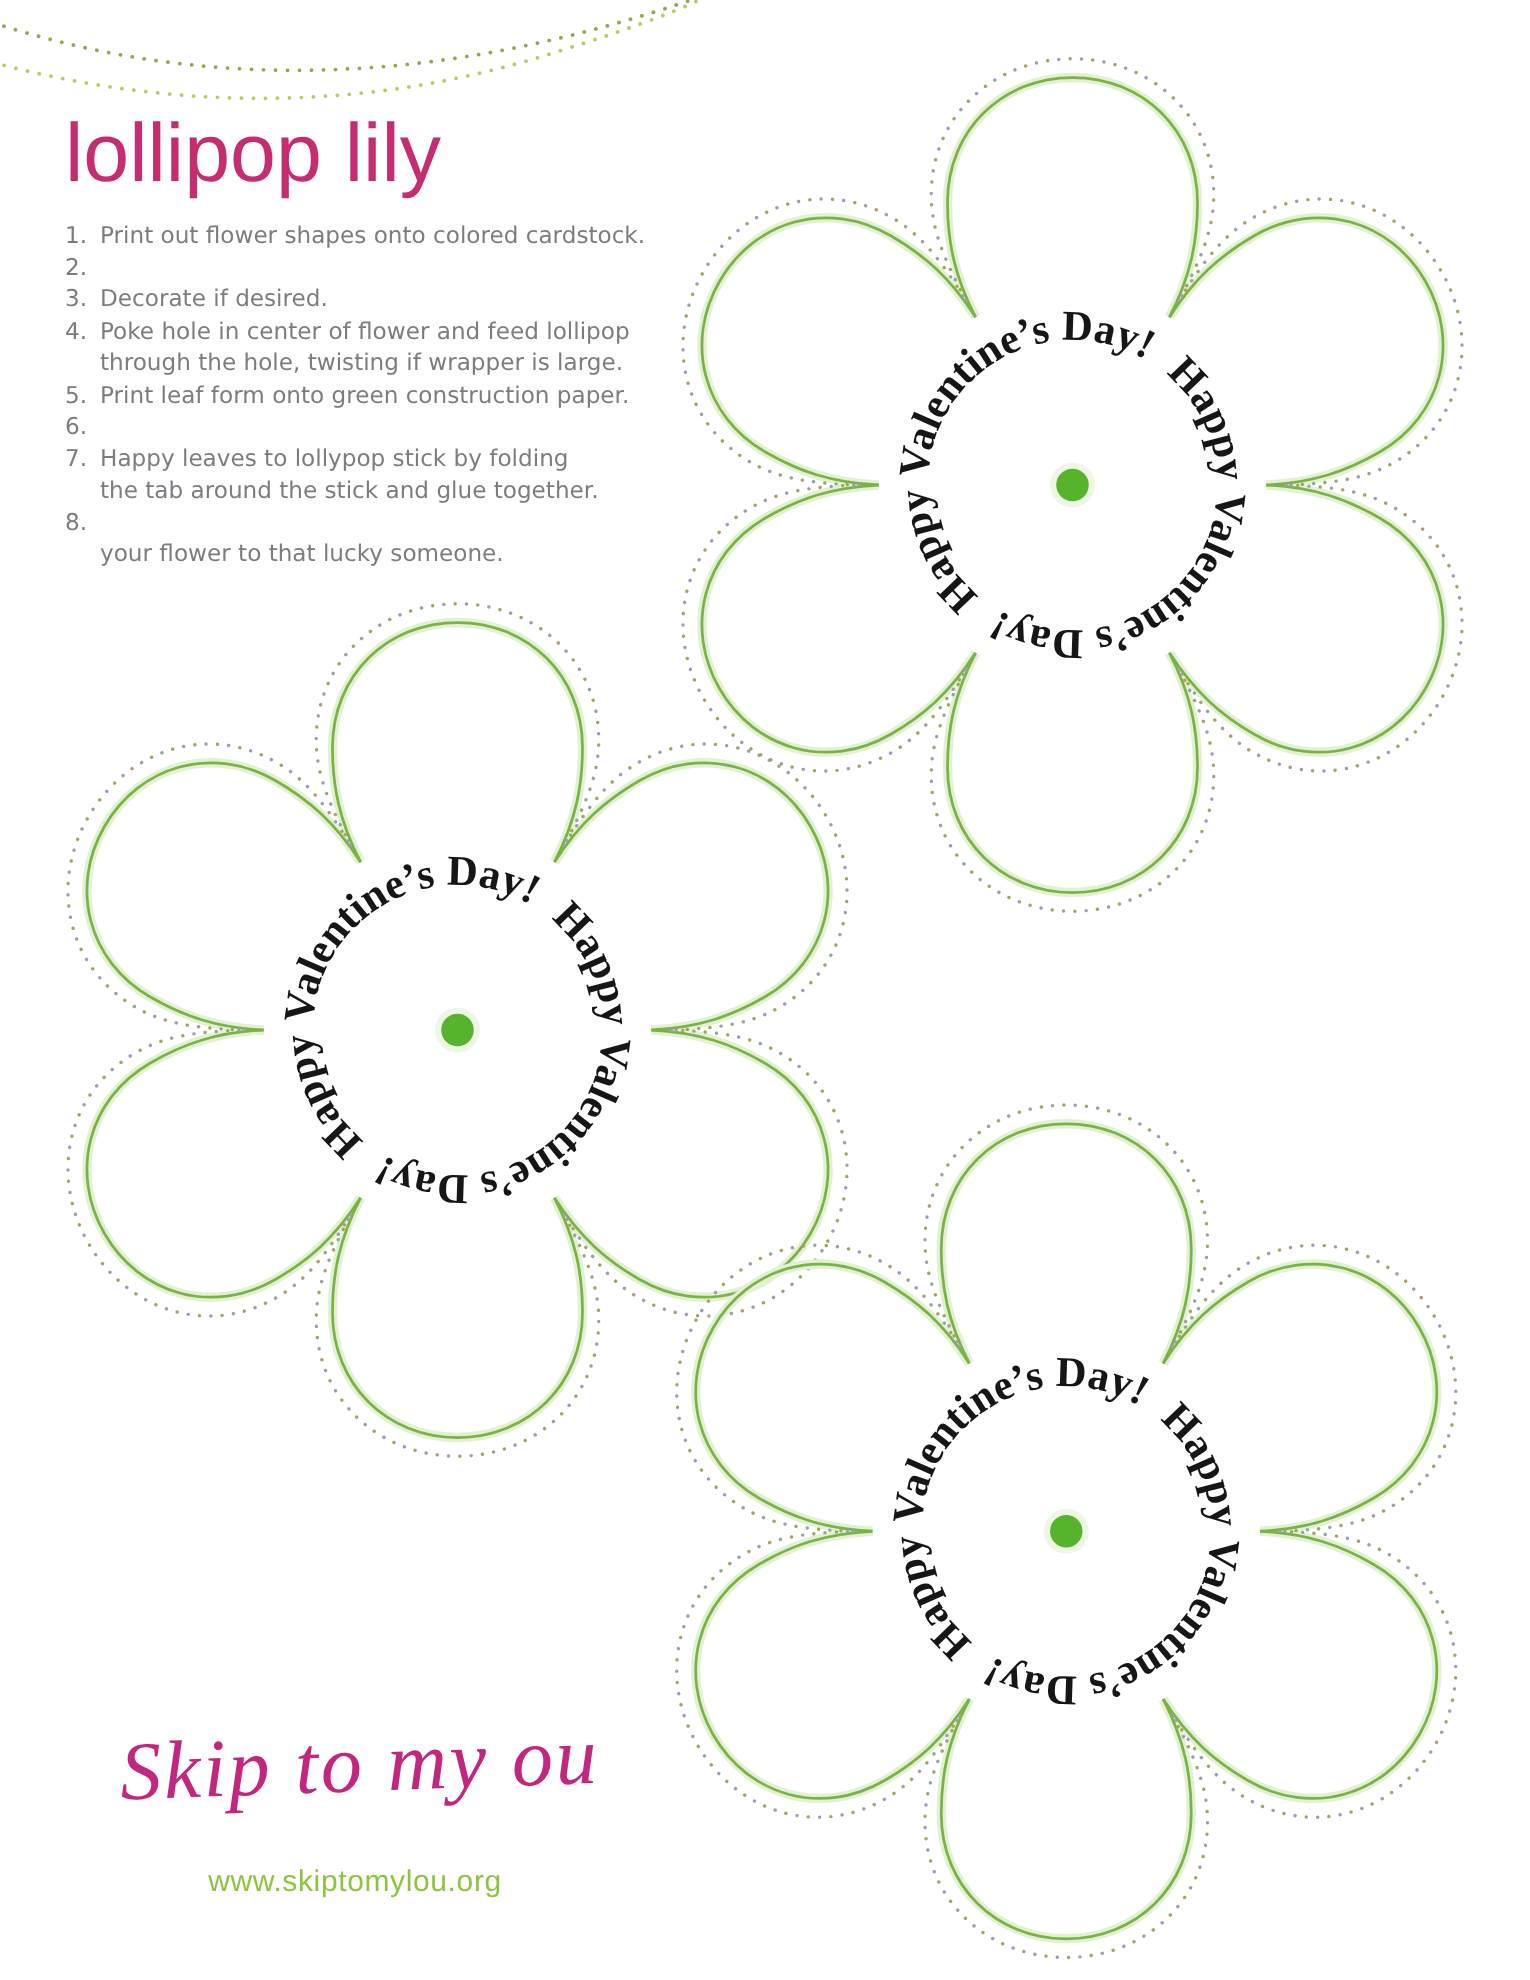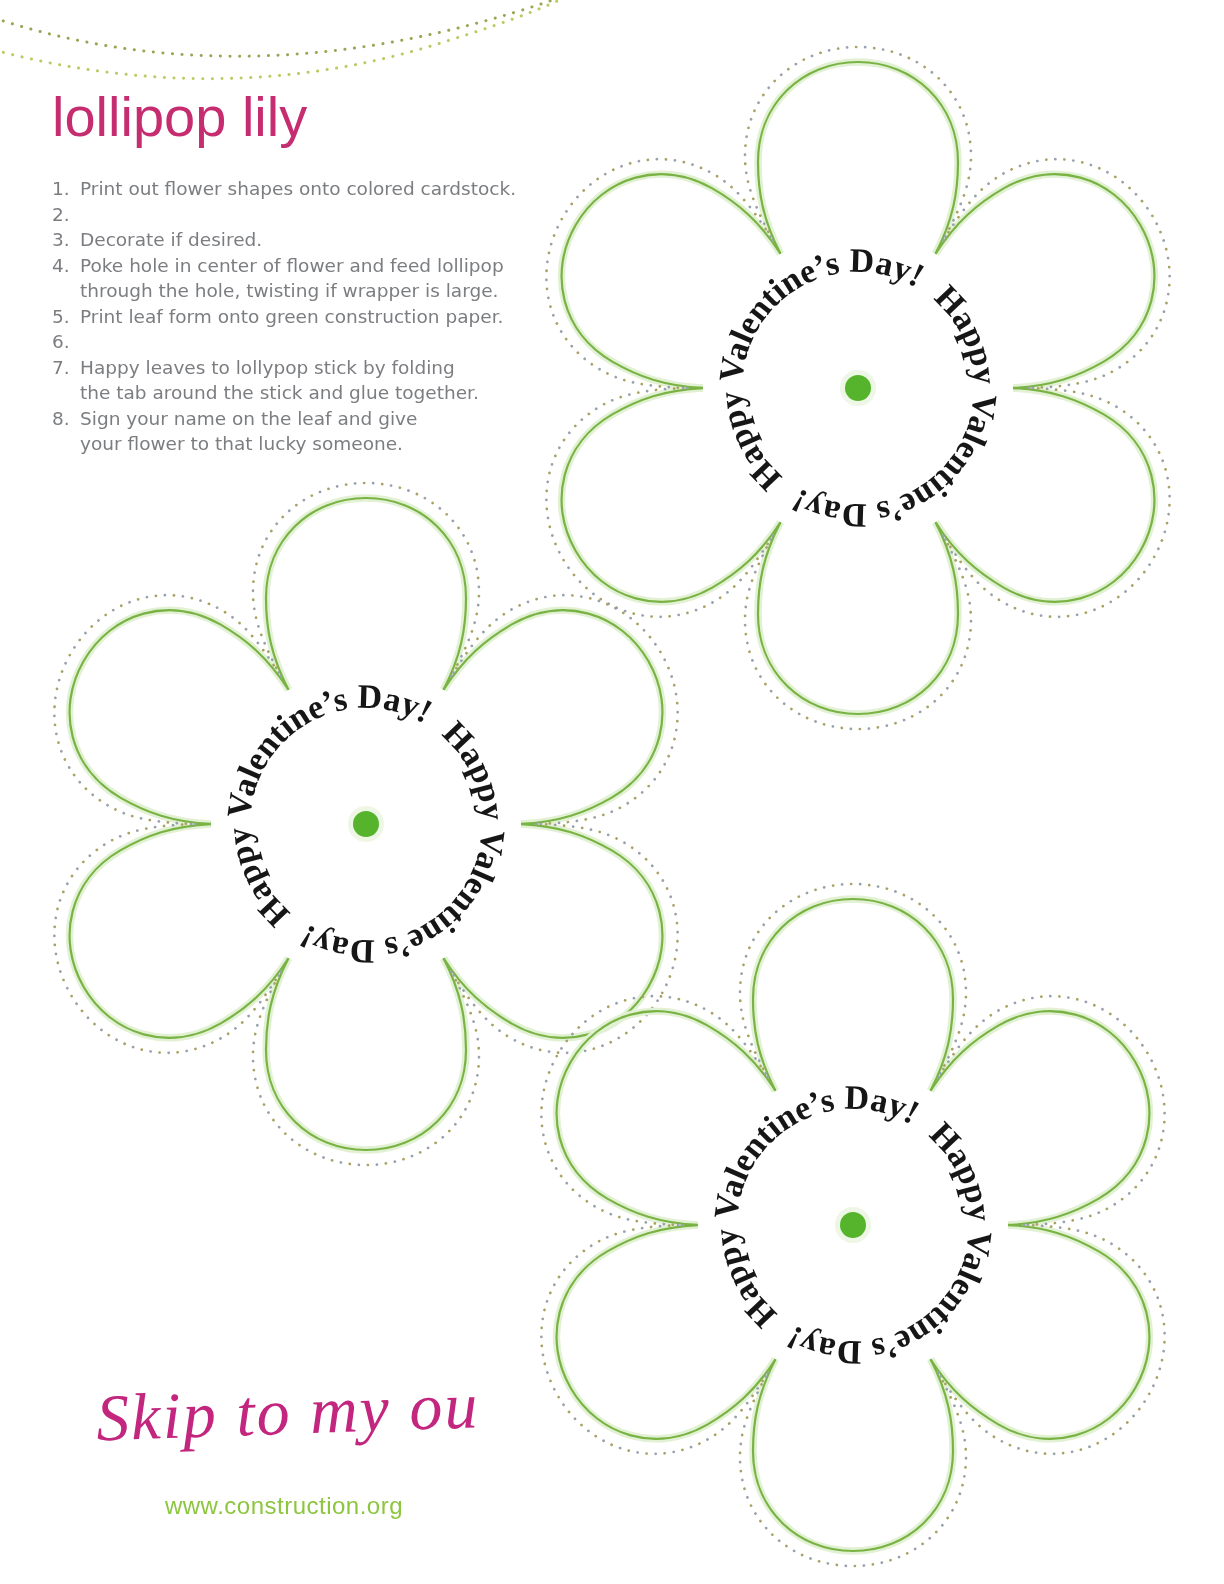--- a/index.html
+++ b/index.html
@@ -23,21 +23,21 @@
     background:#ffffff;
     overflow:hidden;
     font-family:"Liberation Sans",sans-serif;
   }
   .art{position:absolute;left:0;top:0;}
 
   .title{
     position:absolute;left:52px;top:84px;margin:0;
     font-family:"Liberation Sans",sans-serif;
     font-weight:400;
-    font-size:56px;
+    font-size:66px;
     letter-spacing:0px;
     color:var(--title-color);
     white-space:nowrap;
   }
   .instructions{
     position:absolute;left:52px;top:176px;
     font-family:"DejaVu Sans",sans-serif;
     font-size:18.5px;line-height:25.5px;
     color:var(--text-gray);
   }
@@ -204,24 +204,23 @@
     <div class="instr-row">
       <span class="instr-marker">7.</span>
       <span class="instr-text">Happy leaves to lollypop stick by folding</span>
     </div>
     <div class="instr-row">
       <span class="instr-marker"></span>
       <span class="instr-text">the tab around the stick and glue together.</span>
     </div>
     <div class="instr-row">
       <span class="instr-marker">8.</span>
-      <span class="instr-text">Sign your name on the leaf and give</span>
     </div>
     <div class="instr-row">
       <span class="instr-marker"></span>
       <span class="instr-text">your flower to that lucky someone.</span>
     </div>
   </div>
 
   <div class="footer-logo">Skip to my ou</div>
-  <div class="footer-url">www.construction.org</div>
+  <div class="footer-url">www.skiptomylou.org</div>
 
 </div>
 
 </body></html>

